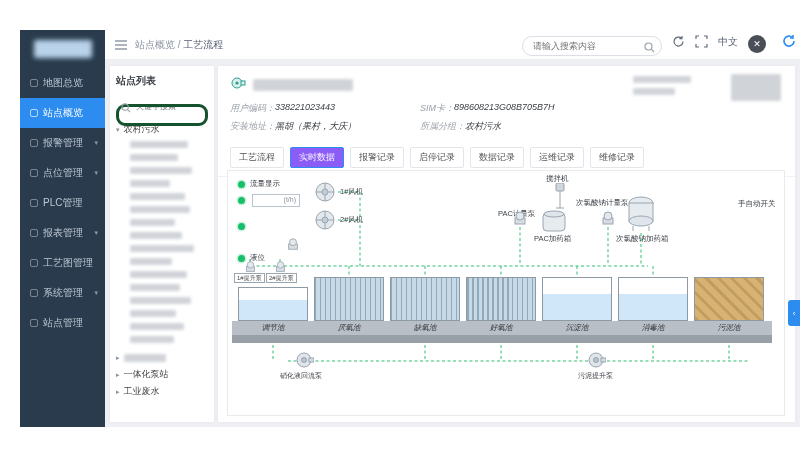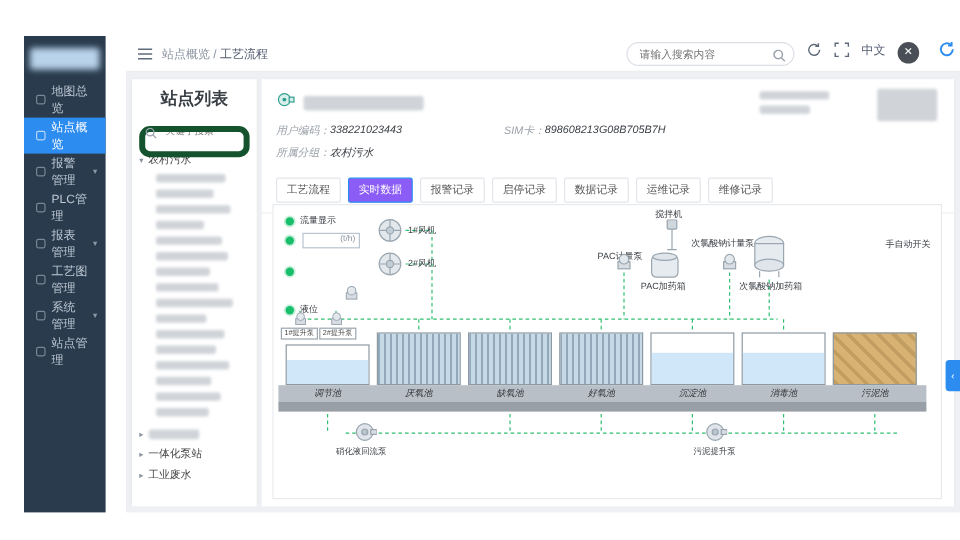--- a/index.html
+++ b/index.html
@@ -1,21 +1,21 @@
 <!DOCTYPE html>
 <html><head>
 <meta charset="utf-8">
 <style>
   * { margin:0; padding:0; box-sizing:border-box; }
   html,body { width:800px; height:450px; overflow:hidden; }
   body { position:relative; background:#fff; font-family:"Liberation Sans","DejaVu Sans",sans-serif; color:#333; }
   .blur { background:#c8ccd2; border-radius:2px; filter:blur(1.5px); opacity:.85; }
 
   
-  .sidebar { position:absolute; left:20px; top:30px; width:68px; height:397px; background:#293b4d; }
+  .sidebar { position:absolute; left:20px; top:30px; width:85px; height:397px; background:#293b4d; }
   .logo-blur { margin:10px auto 10px; width:58px; height:18px; background:#b9d3ea; filter:blur(2.5px); border-radius:2px; }
   .mi { height:30px; display:flex; align-items:center; padding:0 7px 0 10px; gap:5px; color:#bfc8d4; font-size:10px; cursor:pointer; }
   .mi .ic { width:8px; height:8px; border:1px solid #8d9aa8; border-radius:2px; flex:none; opacity:.8; }
   .mi.active { background:#2d8cf0; color:#fff; }
   .mi.active .ic { border-color:#d9e8f9; }
   .mi .chev { margin-left:auto; font-size:7px; color:#8d9aa8; }
 
   
   .topbar { position:absolute; left:105px; top:30px; width:695px; height:30px; background:#fff; border-bottom:1px solid #ecedef; display:flex; align-items:center; padding:0 34px 0 10px; gap:8px; }
   .crumb { font-size:10px; color:#8a93a0; }
@@ -27,23 +27,23 @@
   .tbi { display:flex; align-items:center; cursor:pointer; }
   .lang { font-size:10px; color:#515a6e; cursor:pointer; }
   .avatar { width:18px; height:18px; border-radius:50%; background:#4a4f57; color:#fff; font-size:9px; display:flex; align-items:center; justify-content:center; cursor:pointer; }
   .corner-refresh { position:absolute; right:4px; top:34px; cursor:pointer; }
 
   
   .content-bg { position:absolute; left:105px; top:60px; width:695px; height:367px; background:#eef0f4; }
 
   
   .site-card { position:absolute; left:110px; top:66px; width:104px; height:356px; background:#fff; padding:8px 6px; box-shadow:0 0 3px rgba(0,0,0,.05); }
-  .site-title { font-size:14px; font-weight:bold; color:#3a3f45; margin-bottom:7px;text-align:center; }
+  .site-title { font-size:10px; font-weight:bold; color:#3a3f45; margin-bottom:7px; }
   .site-search { position:relative; height:18px; margin-bottom:8px; }
-  .site-search input { width:100%; height:100%; border:5px solid #14532d; border-radius:9px; font-size:8px; padding:0 5px 16px 17px; outline:none; color:#333; }
+  .site-search input { width:100%; height:100%; border:3px solid #14532d; border-radius:9px; font-size:8px; padding:0 5px 16px 17px; outline:none; color:#333; }
   .site-search .mag { position:absolute; left:5px; top:4px; }
   .tree-group { display:flex; align-items:center; gap:4px; font-size:9px; color:#444; height:17px; cursor:pointer; }
   .caret { font-size:7px; color:#8a93a0; flex:none; }
   .tree-rows { padding-left:14px; display:flex; flex-direction:column; gap:6px; margin:3px 0 6px; }
   .tree-rows .blur { height:7px; cursor:pointer; }
 
   
   .main-card { position:absolute; left:218px; top:66px; width:577px; height:356px; background:#fff; box-shadow:0 0 3px rgba(0,0,0,.05); }
   .station-head { position:relative; padding:9px 12px 0; display:flex; align-items:center; gap:7px; }
   .title-blur { width:100px; height:12px; }
@@ -93,20 +93,25 @@
           <span class="ic"></span>
           <span>地图总览</span>
         </div>
       <div class="mi active">
           <span class="ic"></span>
           <span>站点概览</span>
         </div>
       <div class="mi">
           <span class="ic"></span>
           <span>报警管理</span>
+          <span class="chev">▾</span>
+        </div>
+      <div class="mi">
+          <span class="ic"></span>
+          <span>点位管理</span>
           <span class="chev">▾</span>
         </div>
       <div class="mi">
           <span class="ic"></span>
           <span>PLC管理</span>
         </div>
       <div class="mi">
           <span class="ic"></span>
           <span>报表管理</span>
           <span class="chev">▾</span>
@@ -244,20 +249,24 @@
             <span class="flabel">用户编码：</span>
             <span class="fvalue">338221023443</span>
           </div>
         <div class="fitem">
             <span class="flabel">SIM卡：</span>
             <span class="fvalue">898608213G08B705B7H</span>
           </div>
       </div>
       <div class="frow">
         <div class="fitem">
+            <span class="flabel">安装地址：</span>
+            <span class="fvalue">黑胡（果村，大庆）</span>
+          </div>
+        <div class="fitem">
             <span class="flabel">所属分组：</span>
             <span class="fvalue">农村污水</span>
           </div>
       </div>
     </div>
     <div class="tabs">
       <div class="tab">工艺流程</div>
       <div class="tab active">实时数据</div>
       <div class="tab">报警记录</div>
       <div class="tab">启停记录</div>

